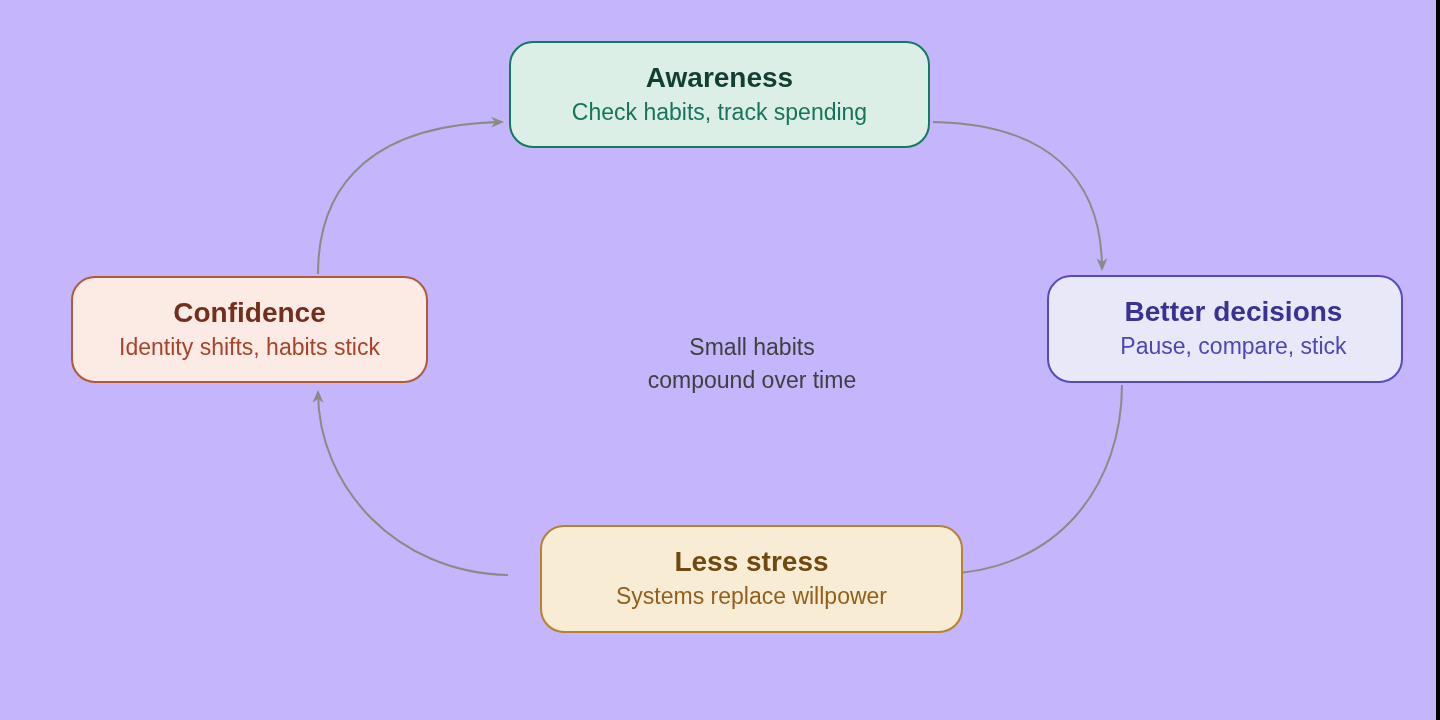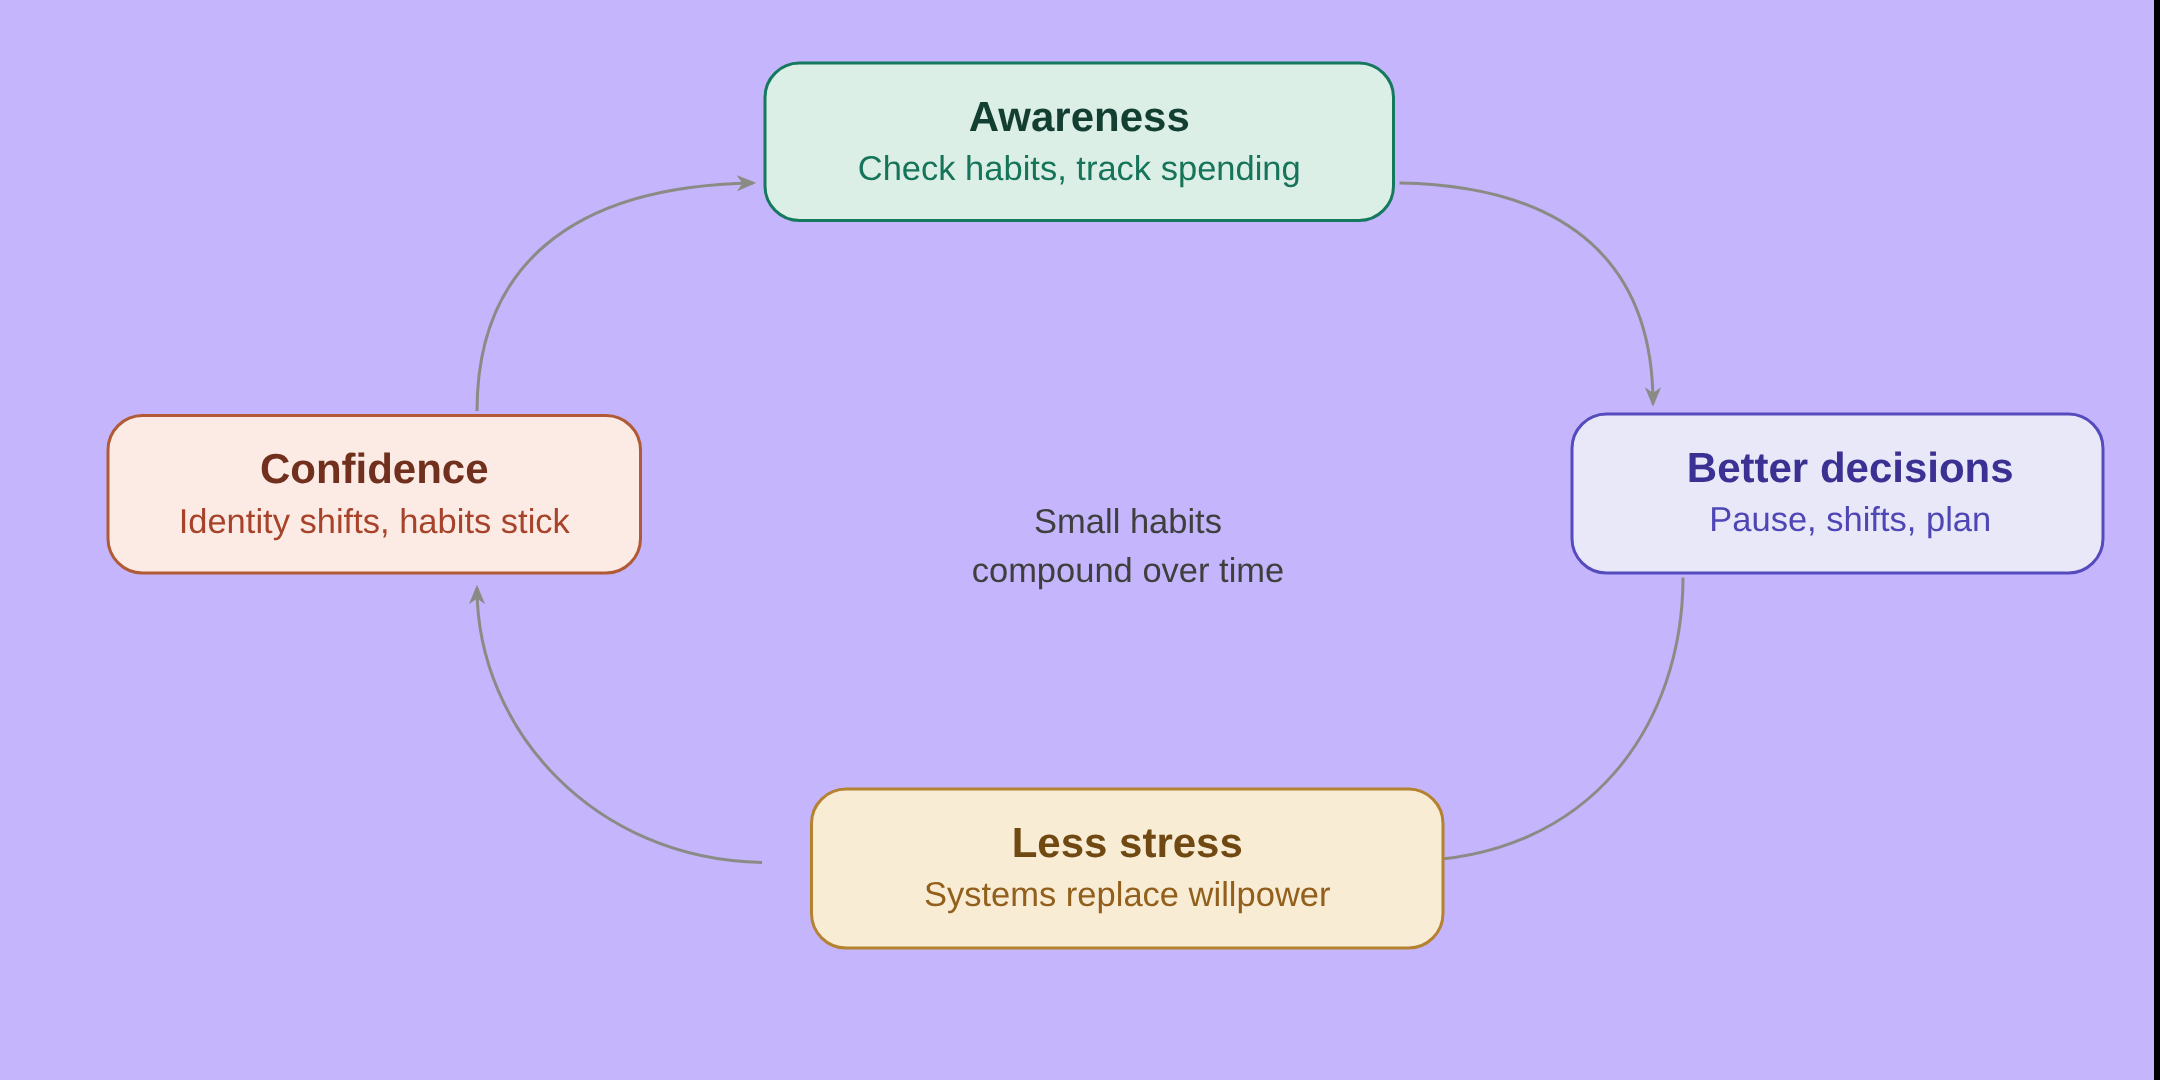--- a/index.html
+++ b/index.html
@@ -85,21 +85,21 @@
     <path class="edge" d="M 508 575 C 396 573 318 486 318 392" marker-end="url(#arrowhead)"></path>
   </svg>
 
   <div class="node" id="node-awareness" style="--fill: #dcefe6; --border: #15795e; --title-color: #133f33; --subtitle-color: #16745a;">
     <div class="node-title">Awareness</div>
     <div class="node-subtitle">Check habits, track spending</div>
   </div>
 
   <div class="node" id="node-better" style="--fill: #e9e8f9; --border: #564bbd; --title-color: #3a3193; --subtitle-color: #4f46b5;">
     <div class="node-title">Better decisions</div>
-    <div class="node-subtitle">Pause, shifts, plan</div>
+    <div class="node-subtitle">Pause, compare, stick</div>
   </div>
 
   <div class="node" id="node-less" style="--fill: #f9ecd5; --border: #b5822f; --title-color: #704912; --subtitle-color: #92601c;">
     <div class="node-title">Less stress</div>
     <div class="node-subtitle">Systems replace willpower</div>
   </div>
 
   <div class="node" id="node-confidence" style="--fill: #fcebe4; --border: #b05a36; --title-color: #71301d; --subtitle-color: #a7432a;">
     <div class="node-title">Confidence</div>
     <div class="node-subtitle">Identity shifts, habits stick</div>

